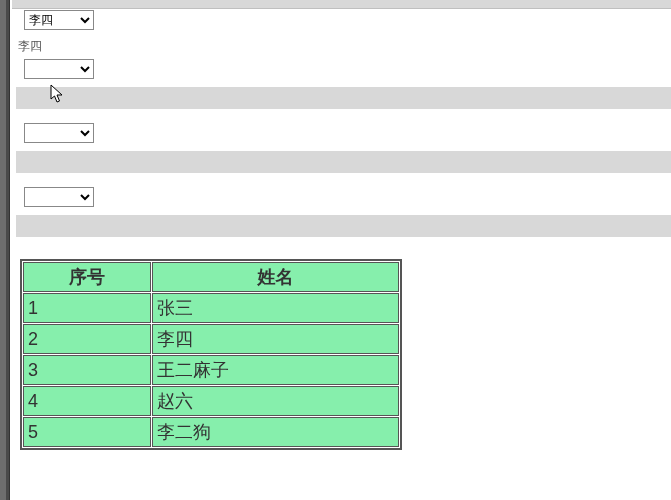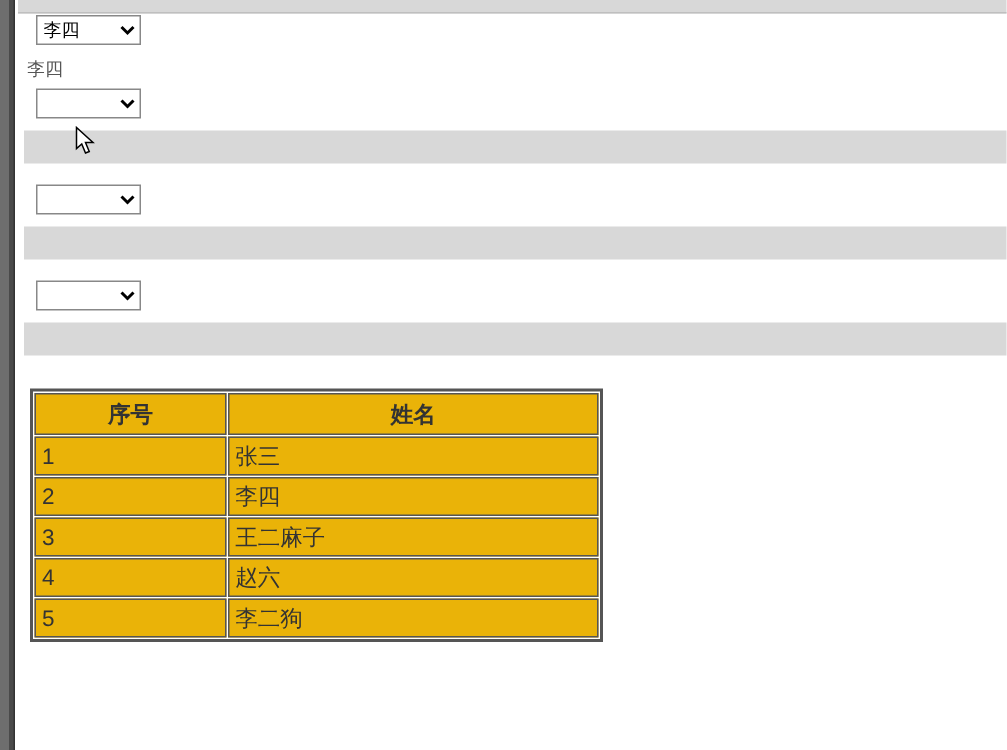--- a/index.html
+++ b/index.html
@@ -6,21 +6,21 @@
   .page{position:relative;width:671px;height:500px;background:#fff;border-left:6px solid #6e6e6e}
   .dark-strip{position:absolute;left:0;top:0;width:4px;height:100%;background:#4a4a4a;box-shadow:inset -1px 0 0 #333}
   .top-bar{position:absolute;left:6px;right:0;top:0;height:8px;background:#d8d8d8;border-bottom:1px solid #bfbfbf}
   .content{position:absolute;left:10px;right:0;top:10px}
   .row{margin:0 0 6px 8px}
   select.empty{width:70px;height:20px;font-size:12px;border:1px solid #888;background:#fff}
   select.filled{width:70px;height:20px;font-size:12px;border:1px solid #888;background:#fff}
   .label{margin:8px 0 4px 2px;font-size:12px;color:#555}
   .gray-band{height:22px;background:#d8d8d8;margin:8px 0 14px 0}
   table.data{border-collapse:separate;border-spacing:1px;margin:22px 0 0 4px;width:382px;border:2px solid #555}
-  table.data th,table.data td{border:1px solid #555;padding:2px 4px;font-size:15px;background:#eab308}
+  table.data th,table.data td{border:1px solid #555;padding:2px 4px;font-size:18px;background:#86efac}
   table.data th{font-weight:bold;text-align:center;height:22px}
   table.data td{height:20px}
   .col-id{width:122px}
   .col-name{width:246px}
   .cursor{position:absolute;left:44px;top:84px;pointer-events:none}
 </style>
 </head>
 <body>
 
 <div class="page">

